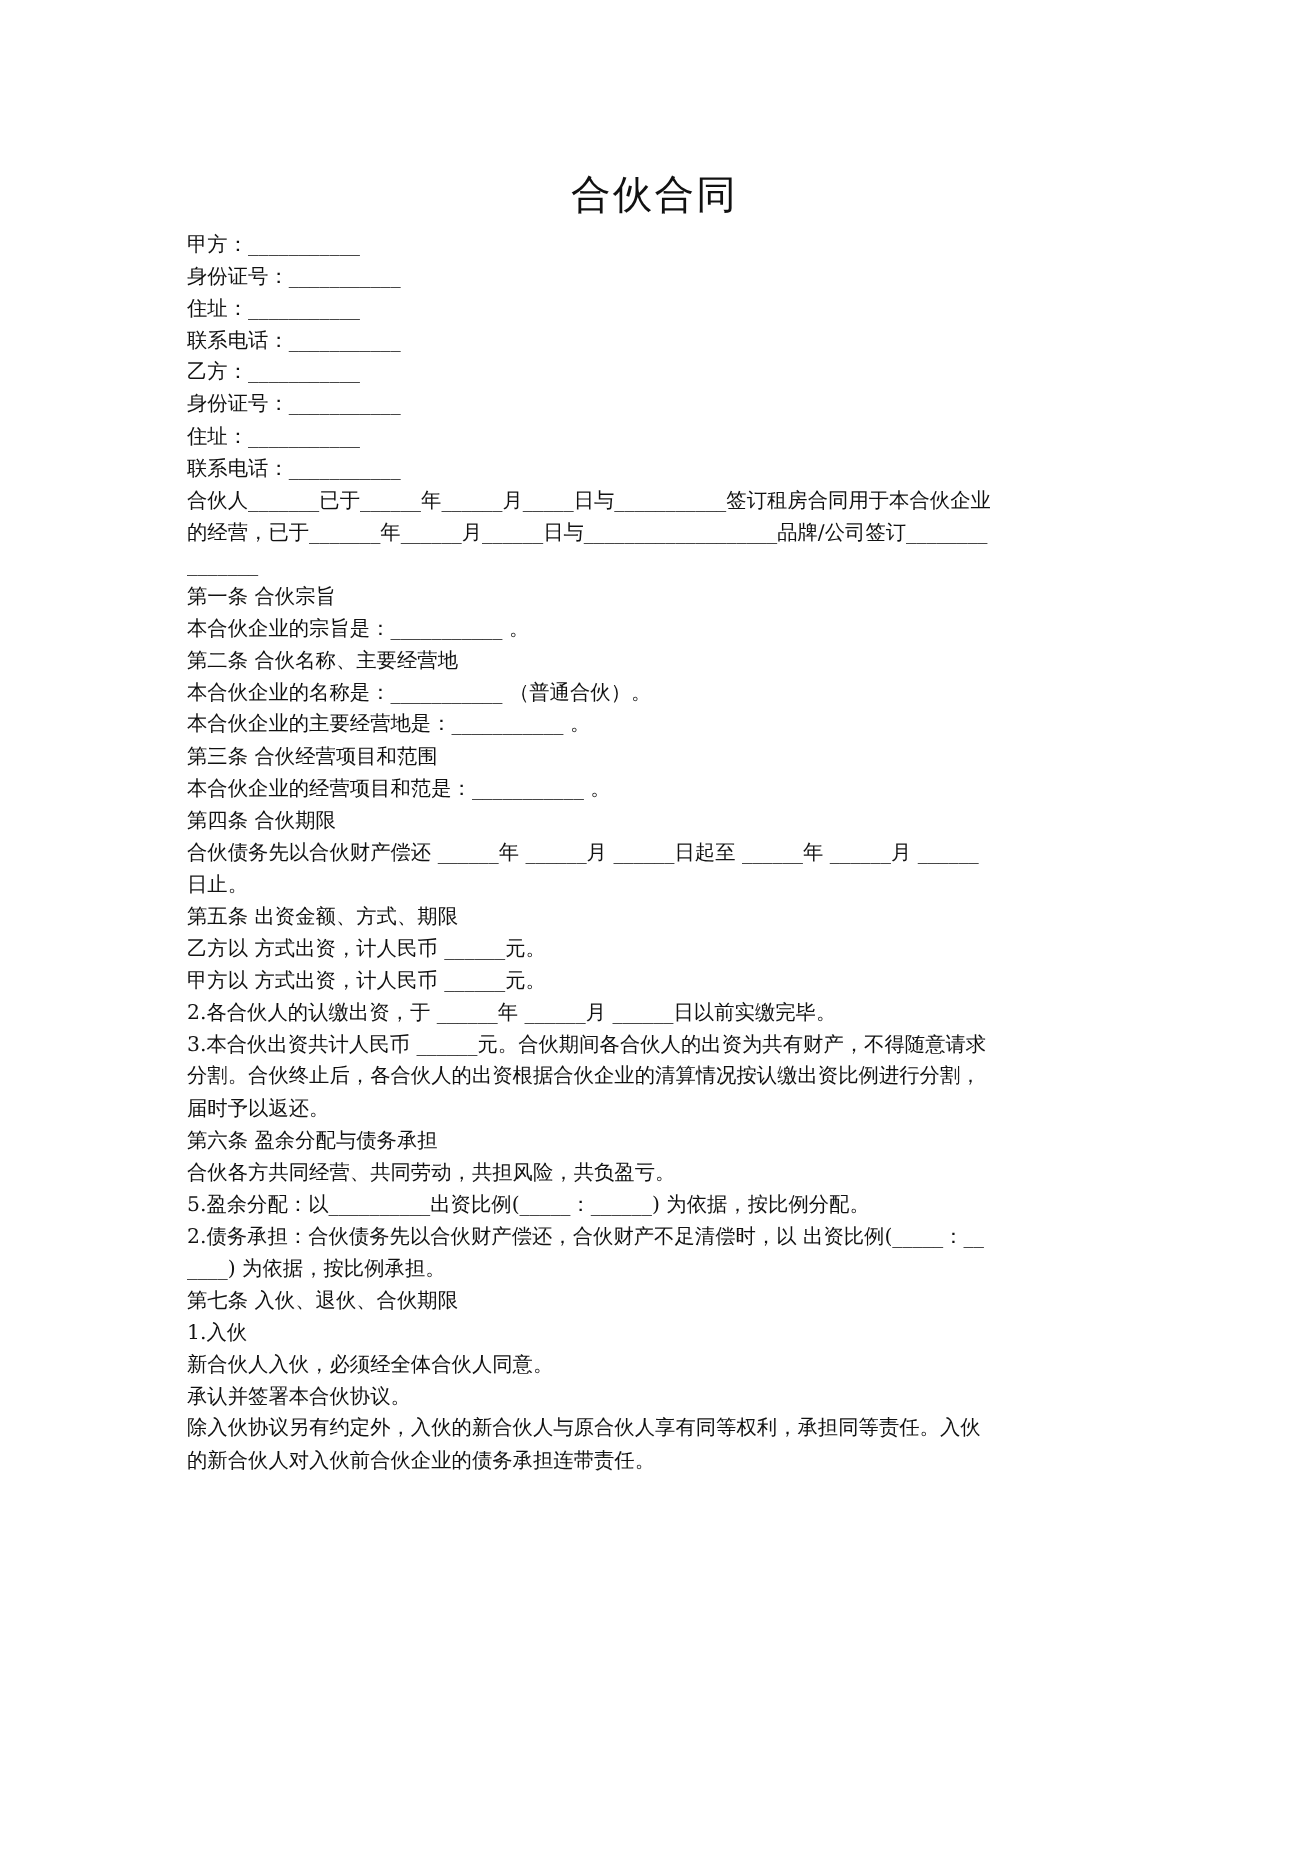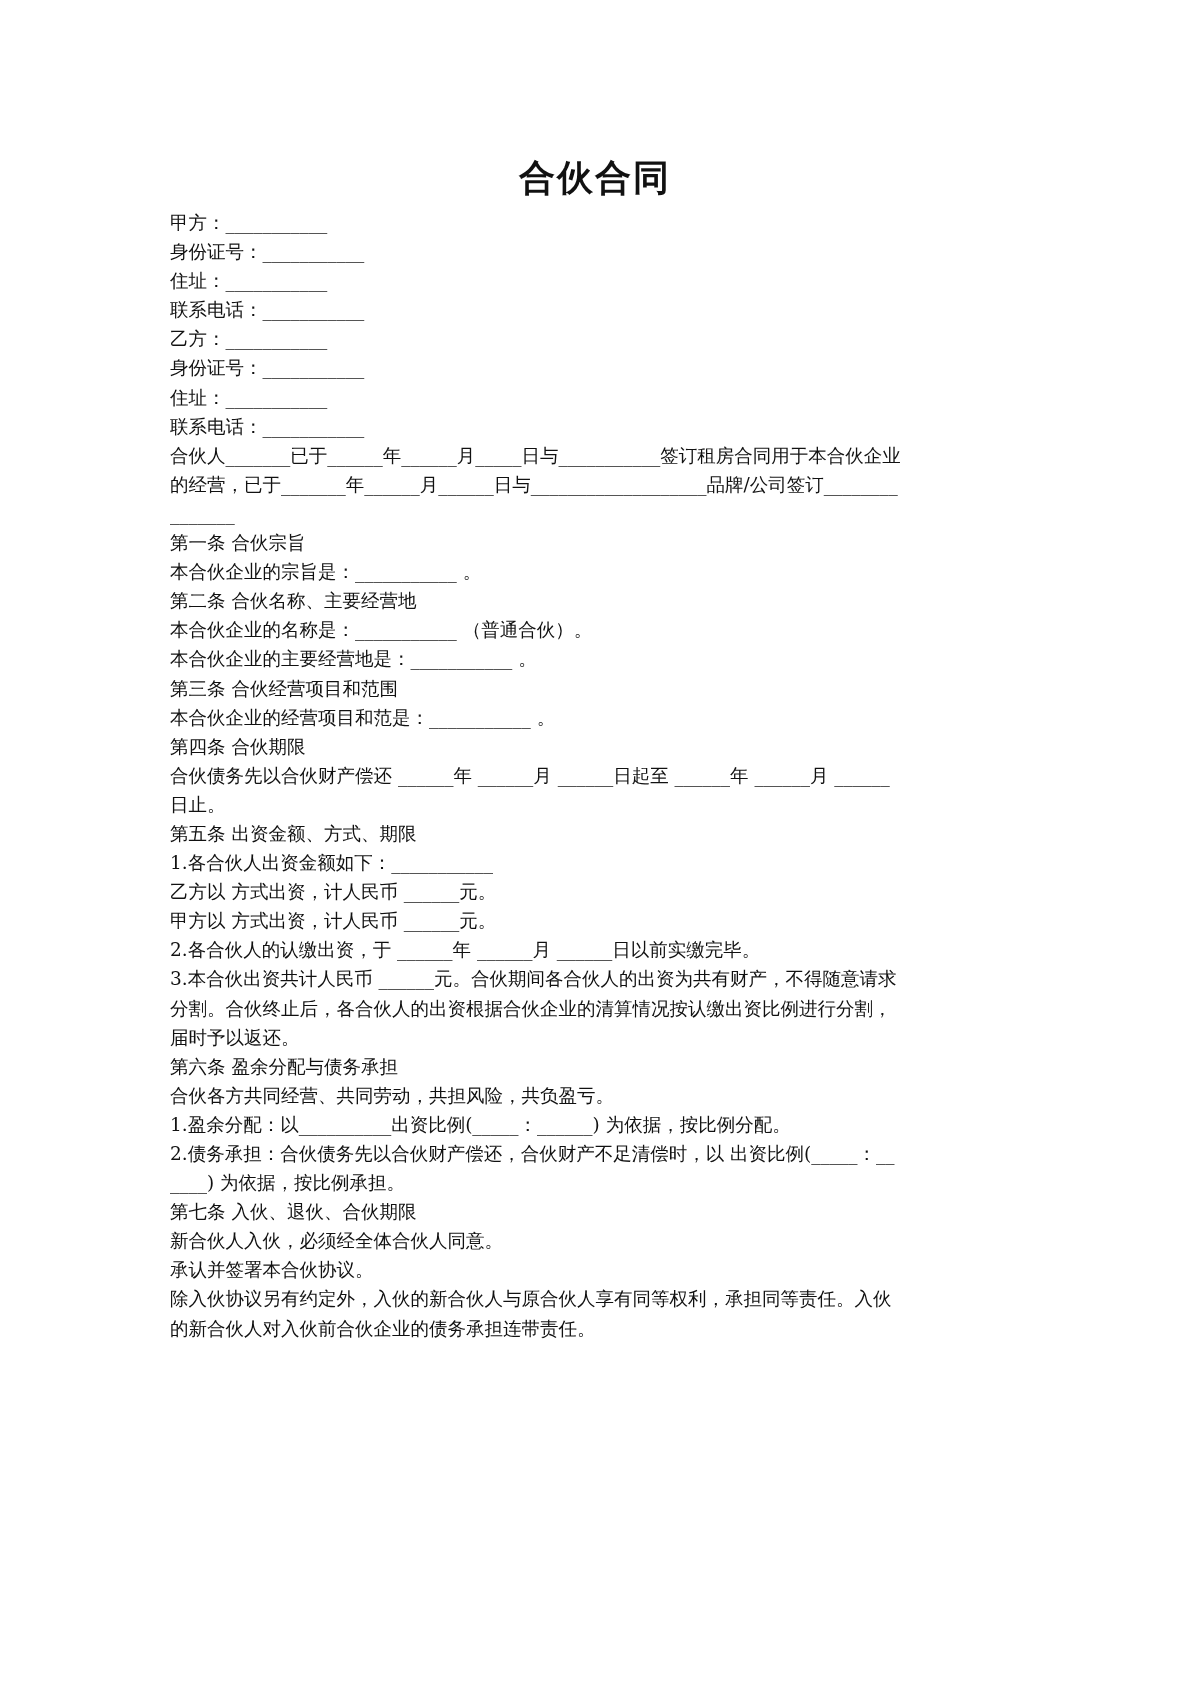--- a/index.html
+++ b/index.html
@@ -1,20 +1,20 @@
 <!DOCTYPE html>
 <html><head>
 <meta charset="utf-8">
 <style>
   html, body { margin:0; padding:0; background:#ffffff; }
   body { width:1190px; height:1683px; position:relative; overflow:hidden;
          font-family:"DejaVu Serif","Liberation Serif",serif; color:#111; }
   .page { position:absolute; left:170px; top:148px; width:850px; }
   .title { text-align:center; font-family:"DejaVu Sans","Liberation Sans",sans-serif;
-           font-weight:bold; font-size:36px; line-height:60px; margin:0; letter-spacing:2px; }
+           font-weight:normal; font-size:36px; line-height:60px; margin:0; letter-spacing:2px; }
   .line { font-size:18.5px; line-height:29.1px; margin:0; white-space:pre-wrap; word-break:break-all; }
 </style>
 </head>
 <body>
 
 <div class="page">
   <h1 class="title">合伙合同</h1>
   <div id="body-lines">
       <p class="line">甲方：___________</p>
       <p class="line">身份证号：___________</p>
@@ -31,31 +31,31 @@
       <p class="line">本合伙企业的宗旨是：___________ 。</p>
       <p class="line">第二条 合伙名称、主要经营地</p>
       <p class="line">本合伙企业的名称是：___________ （普通合伙）。</p>
       <p class="line">本合伙企业的主要经营地是：___________ 。</p>
       <p class="line">第三条 合伙经营项目和范围</p>
       <p class="line">本合伙企业的经营项目和范是：___________ 。</p>
       <p class="line">第四条 合伙期限</p>
       <p class="line">合伙债务先以合伙财产偿还 ______年 ______月 ______日起至 ______年 ______月 ______</p>
       <p class="line">日止。</p>
       <p class="line">第五条 出资金额、方式、期限</p>
-      <p class="line">1.各合伙人出资金额如下：___________</p>
       <p class="line">乙方以 方式出资，计人民币 ______元。</p>
       <p class="line">甲方以 方式出资，计人民币 ______元。</p>
       <p class="line">2.各合伙人的认缴出资，于 ______年 ______月 ______日以前实缴完毕。</p>
       <p class="line">3.本合伙出资共计人民币 ______元。合伙期间各合伙人的出资为共有财产，不得随意请求</p>
       <p class="line">分割。合伙终止后，各合伙人的出资根据合伙企业的清算情况按认缴出资比例进行分割，</p>
       <p class="line">届时予以返还。</p>
       <p class="line">第六条 盈余分配与债务承担</p>
       <p class="line">合伙各方共同经营、共同劳动，共担风险，共负盈亏。</p>
-      <p class="line">1.盈余分配：以__________出资比例(_____：______) 为依据，按比例分配。</p>
+      <p class="line">5.盈余分配：以__________出资比例(_____：______) 为依据，按比例分配。</p>
       <p class="line">2.债务承担：合伙债务先以合伙财产偿还，合伙财产不足清偿时，以 出资比例(_____：__</p>
       <p class="line">____) 为依据，按比例承担。</p>
       <p class="line">第七条 入伙、退伙、合伙期限</p>
+      <p class="line">1.入伙</p>
       <p class="line">新合伙人入伙，必须经全体合伙人同意。</p>
       <p class="line">承认并签署本合伙协议。</p>
       <p class="line">除入伙协议另有约定外，入伙的新合伙人与原合伙人享有同等权利，承担同等责任。入伙</p>
       <p class="line">的新合伙人对入伙前合伙企业的债务承担连带责任。</p>
     </div>
 </div>
 
 </body></html>

